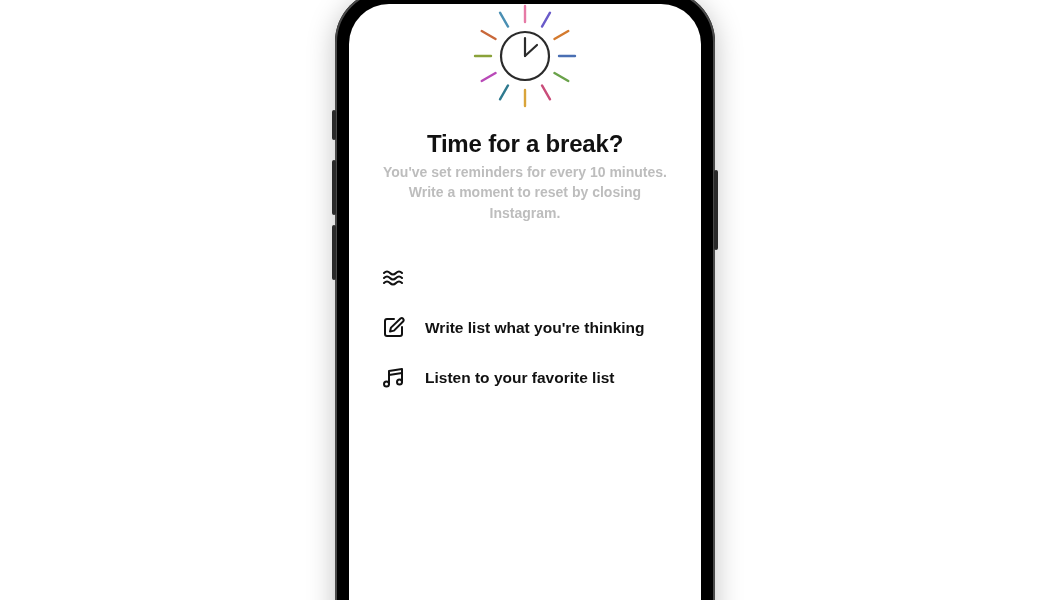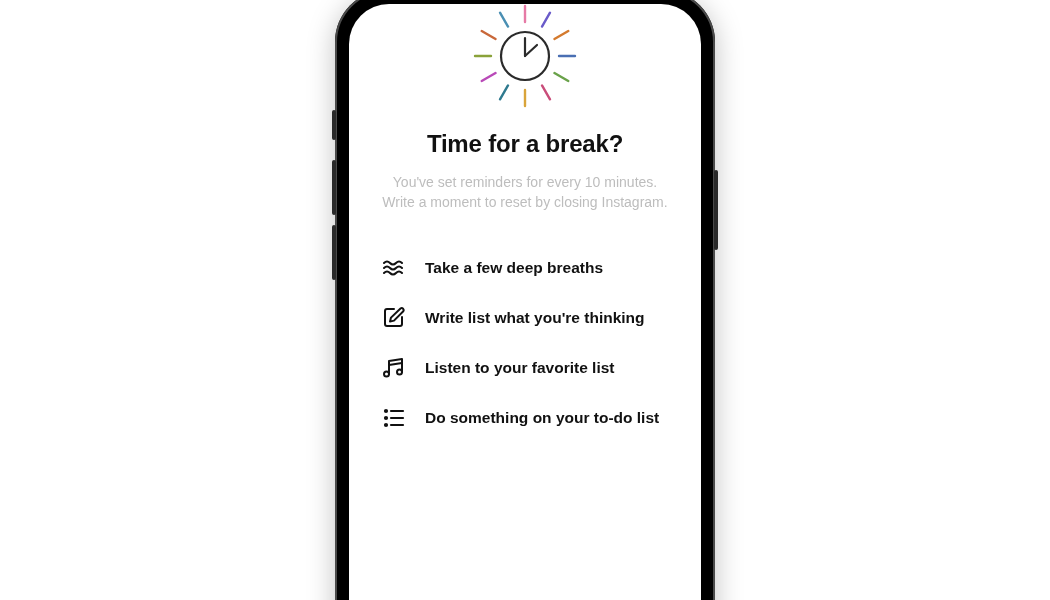--- a/index.html
+++ b/index.html
@@ -50,30 +50,30 @@
       height: 120px;
       margin-top: -18px;
       margin-bottom: 14px;
     }
     .clock-svg { position: absolute; left: 50%; top: 50%; transform: translate(-50%,-50%); }
     .title {
       font-size: 24px;
       font-weight: 700;
       color: #111;
       text-align: center;
-      margin-bottom: 14px;
+      margin-bottom: 4px;
       letter-spacing: -0.2px;
     }
     .subtitle {
       font-size: 14px;
       color: #bdbdbd;
       text-align: center;
       line-height: 1.45;
       margin-bottom: 42px;
-      font-weight: 400;
+      font-weight: 700;
     }
     .suggestions {
       width: 100%;
       display: flex;
       flex-direction: column;
       gap: 24px;
       padding-left: 4px;
     }
     .row {
       display: flex;
@@ -139,21 +139,20 @@
       <div class="row">
         <span class="icon">
           <svg width="26" height="26" viewBox="0 0 26 26">
               <g stroke="#111" stroke-width="2.1" fill="none" stroke-linecap="round">
                 <path d="M3 8 Q6 5 9 8 T15 8 T21 8"></path>
                 <path d="M3 13 Q6 10 9 13 T15 13 T21 13"></path>
                 <path d="M3 18 Q6 15 9 18 T15 18 T21 18"></path>
               </g>
             </svg>
         </span>
-        <span class="label">Take a few deep breaths</span>
       </div>
 
       <div class="row">
         <span class="icon">
           <svg width="26" height="26" viewBox="0 0 26 26">
               <g stroke="#111" stroke-width="2" fill="none" stroke-linejoin="round" stroke-linecap="round">
                 <path d="M13 4H6a2 2 0 0 0-2 2v13a2 2 0 0 0 2 2h13a2 2 0 0 0 2-2v-7"></path>
                 <path d="M19.5 3.5a2 2 0 0 1 2.8 2.8L13 15.6 9 16.6l1-4 9.5-9.1z"></path>
               </g>
             </svg>
@@ -168,32 +167,17 @@
                 <path d="M8 19V6l13-2v13"></path>
                 <circle cx="5.5" cy="19" r="2.5"></circle>
                 <circle cx="18.5" cy="17" r="2.5"></circle>
                 <path d="M8 10l13-2"></path>
               </g>
             </svg>
         </span>
         <span class="label">Listen to your favorite list</span>
       </div>
 
-      <div class="row">
-        <span class="icon">
-          <svg width="26" height="26" viewBox="0 0 26 26">
-              <g stroke="#111" stroke-width="2.2" fill="none" stroke-linecap="round">
-                <circle cx="5" cy="6" r="1" fill="#111"></circle>
-                <line x1="10" y1="6" x2="22" y2="6"></line>
-                <circle cx="5" cy="13" r="1" fill="#111"></circle>
-                <line x1="10" y1="13" x2="22" y2="13"></line>
-                <circle cx="5" cy="20" r="1" fill="#111"></circle>
-                <line x1="10" y1="20" x2="22" y2="20"></line>
-              </g>
-            </svg>
-        </span>
-        <span class="label">Do something on your to-do list</span>
-      </div>
 
     </div>
 
   </div>
 </div>
 
 </body></html>

